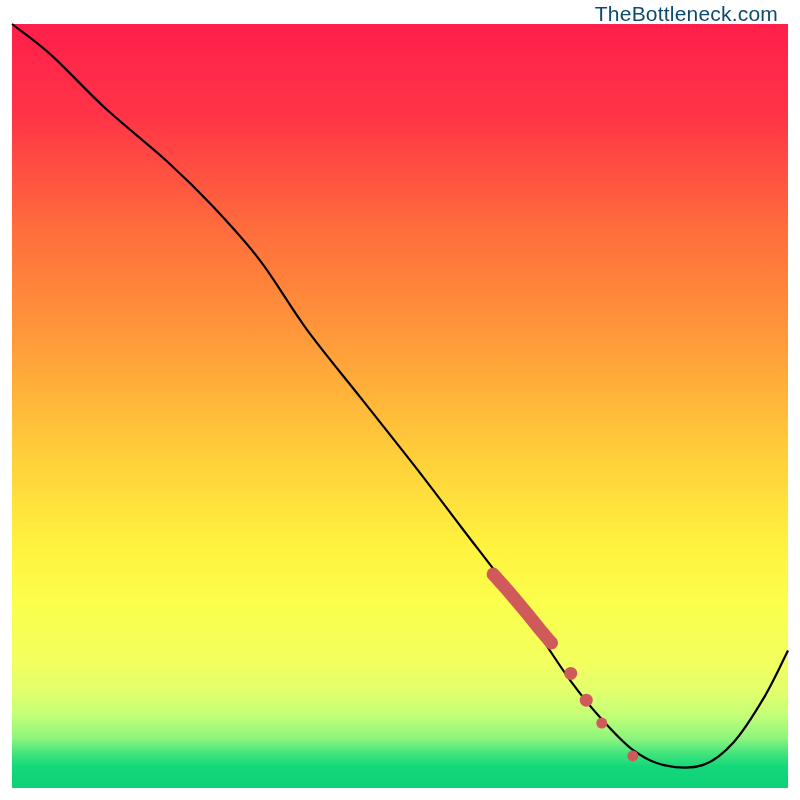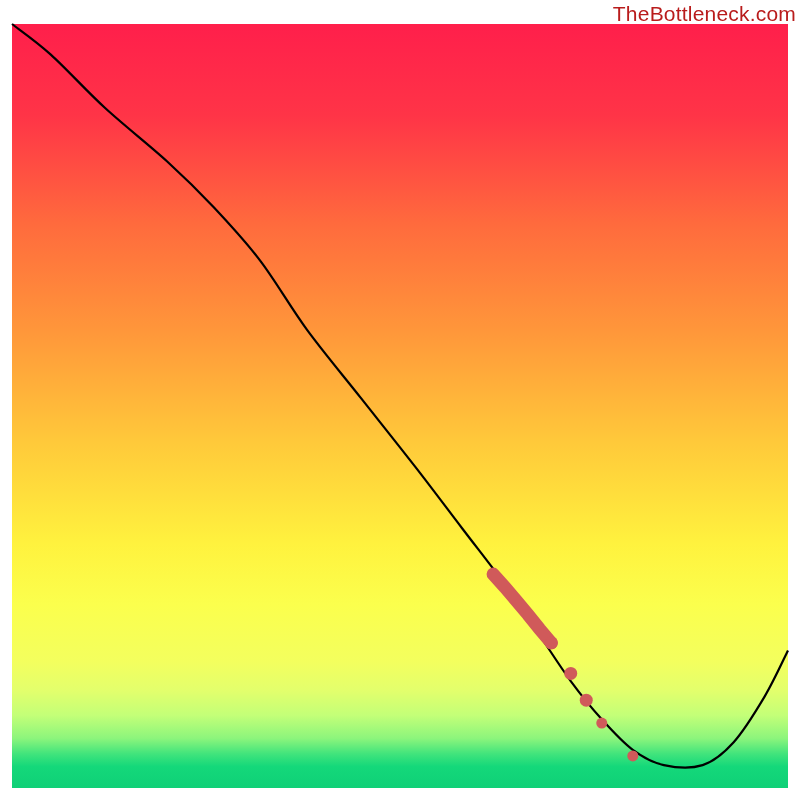--- a/index.html
+++ b/index.html
@@ -17,24 +17,24 @@
     height: 800px;
   }
   svg.chart {
     display: block;
     width: 800px;
     height: 800px;
   }
   .watermark {
     position: absolute;
     top: 2px;
-    right: 4px;
+    right: 22px;
     font-size: 21px;
     font-weight: 400;
-    color: #b91c1c;
+    color: #0c4a6e;
     letter-spacing: 0.2px;
     user-select: none;
   }
 </style>
 </head>
 <body>
 
 <div class="chart-wrap">
 
   <svg class="chart" viewBox="0 0 800 800">

